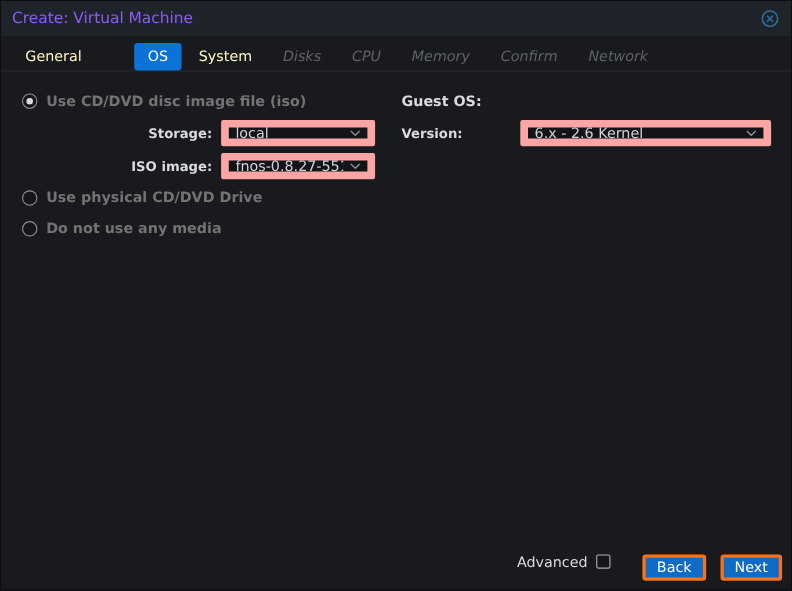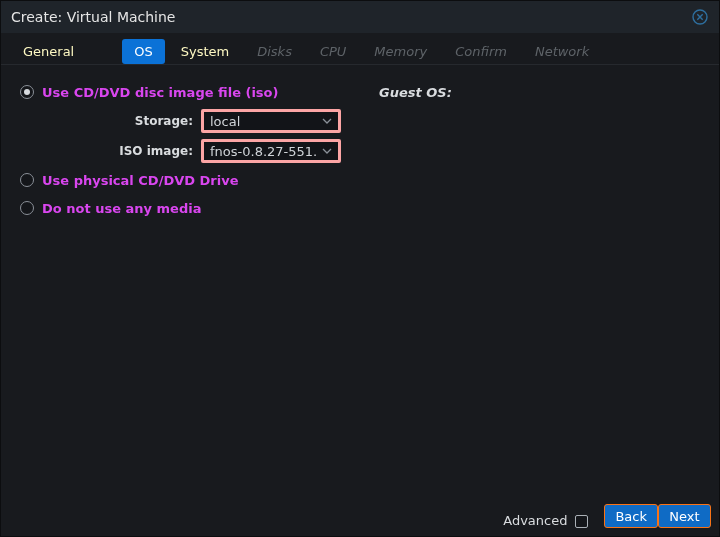--- a/index.html
+++ b/index.html
@@ -5,68 +5,68 @@
   html,body{margin:0;padding:0;background:#101113;}
   body{width:720px;height:537px;overflow:hidden;
        font-family:"DejaVu Sans","Liberation Sans",sans-serif;
        -webkit-font-smoothing:antialiased;}
   .dialog{position:relative;width:720px;height:537px;background:#181a1e;
           border:1px solid #0c0d0f;box-sizing:border-box;}
 
   
   .titlebar{height:32px;background:#1f242a;display:flex;align-items:center;
             padding:0 10px;box-sizing:border-box;}
-  .title{color:#e5e5e5;font-size:14px;text-align:right;}
+  .title{color:#8b5cf6;font-size:14px;text-align:right;}
   .close{margin-left:auto;width:18px;height:18px;display:flex;align-items:center;
          justify-content:center;cursor:pointer;}
 
   
   .tabbar{display:flex;align-items:center;gap:4px;padding:6px 10px 0 10px;
           height:32px;box-sizing:border-box;border-bottom:1px solid #26292e;}
   .tab{color:#fef9c3;font-size:13px;padding:5px 12px;border-radius:3px;cursor:pointer;}
   .tab.active{background:#0b72d7;color:#ffffff;margin-left:32px;}
   .tab.disabled{color:#5e6368;cursor:default;font-style:italic;}
 
   
   .content{display:flex;padding:16px 18px 0 12px;}
   .col-left{width:352px;flex:none;}
-  .col-right{flex:1;margin-left:14px;font-style:italic;}
+  .col-right{flex:1;}
 
   .radio-row{display:flex;align-items:center;height:22px;margin:0 0 6px 7px;cursor:pointer;}
   .radio{width:14px;height:14px;border:1px solid #8a9098;border-radius:50%;
          box-sizing:border-box;margin-right:8px;position:relative;flex:none;background:#14161a;}
   .radio.checked::after{content:"";position:absolute;left:3px;top:3px;width:6px;height:6px;
          border-radius:50%;background:#d8dbdf;}
-  .radio-label{color:#d946ef;font-size:13px;font-weight:600;}
+  .radio-label{color:#737373;font-size:13px;font-weight:600;}
 
   .field-row{display:flex;align-items:center;height:24px;margin-bottom:6px;}
   .lbl{color:#d9dcdf;font-size:12px;font-weight:600;}
   .lbl-left{width:188px;text-align:right;padding-right:8px;box-sizing:border-box;flex:none;}
   .lbl-right{width:108px;text-align:left;flex:none;}
 
   .combo{display:flex;align-items:center;height:24px;background:#121418;
-         border:3px solid #fca5a5;border-radius:2px;box-sizing:border-box;
+         border:7px solid #fca5a5;border-radius:2px;box-sizing:border-box;
          padding:0 6px;cursor:pointer;}
   .combo-sm{width:140px;flex:none;}
   .combo-grow{flex:1;}
   .combo-value{color:#d0d4d8;font-size:13px;flex:1;white-space:nowrap;overflow:hidden;}
   .chevron{flex:none;margin-left:6px;display:flex;align-items:center;}
 
   .group-heading{color:#d9dcdf;font-size:13px;font-weight:600;height:22px;
                  display:flex;align-items:center;margin-bottom:6px;}
 
   
-  .footer{position:absolute;right:8px;bottom:8px;display:flex;align-items:flex-end;}
+  .footer{position:absolute;right:8px;bottom:8px;display:flex;align-items:flex-start;}
   .adv-label{color:#d9dcdf;font-size:13px;margin-right:8px;}
   .checkbox{width:13px;height:13px;border:1px solid #aab0b6;background:#14161a;
             box-sizing:border-box;border-radius:2px;margin-right:16px;cursor:pointer;}
-  .btn{min-width:53px;height:24px;background:#0f6bc5;border:1px solid #f97316;
+  .btn{min-width:53px;height:24px;background:#0f6bc5;border:3px solid #f97316;
        border-radius:3px;color:#ffffff;font-size:13px;
        font-family:"DejaVu Sans","Liberation Sans",sans-serif;cursor:pointer;
-       padding:0 10px;}
+       margin-left:13px;padding:0 10px;}
 </style>
 </head>
 <body>
 
 <div class="dialog">
 
   <div class="titlebar">
     <span class="title">Create: Virtual Machine</span>
     <span class="close">
       <svg width="16" height="16" viewBox="0 0 16 16">
@@ -130,20 +130,31 @@
         <span class="radio-label">Do not use any media</span>
       </div>
 
     </div>
 
     <div class="col-right">
 
       <div class="group-heading">Guest OS:</div>
 
 
+      <div class="field-row">
+        <span class="lbl lbl-right">Version:</span>
+        <div class="combo combo-grow">
+          <span class="combo-value">6.x - 2.6 Kernel</span>
+          <span class="chevron">
+            <svg width="10" height="6" viewBox="0 0 10 6">
+                <path d="M1 1 L5 5 L9 1" fill="none" stroke="#8a9098" stroke-width="1.3"></path>
+              </svg>
+          </span>
+        </div>
+      </div>
 
     </div>
 
   </div>
 
   <div class="footer">
     <span class="adv-label">Advanced</span>
     <span class="checkbox"></span>
     <button class="btn">Back</button>
     <button class="btn">Next</button>

